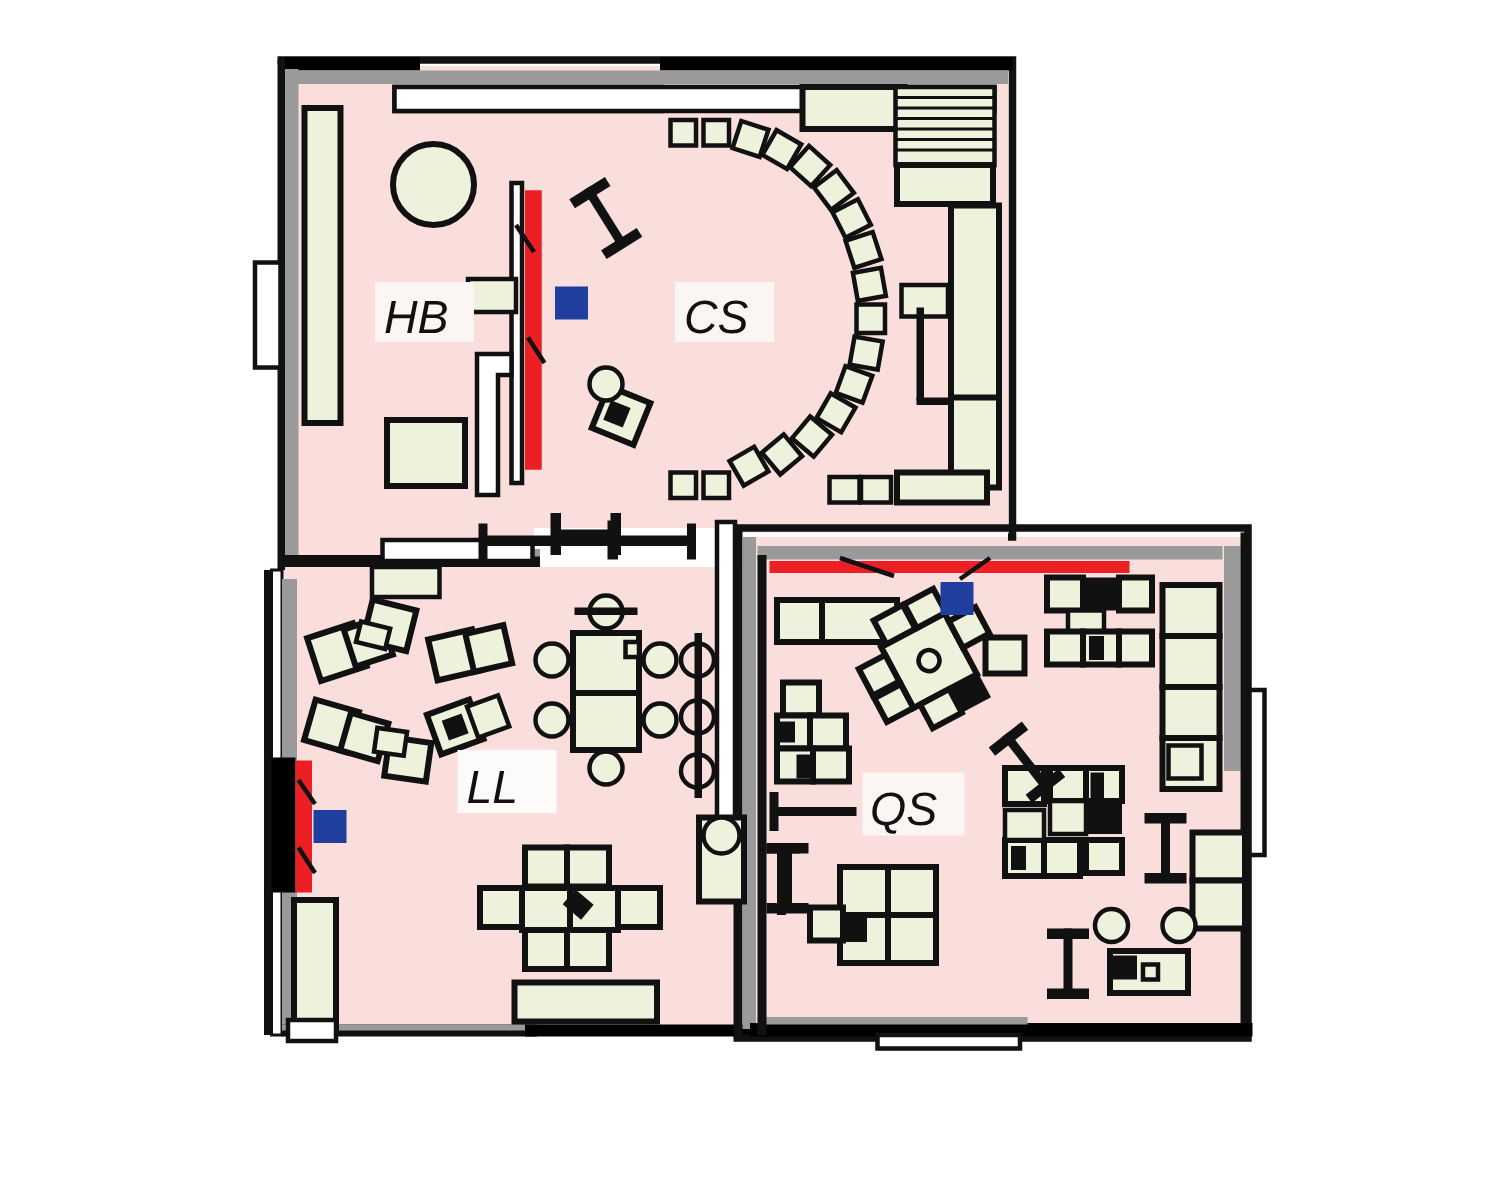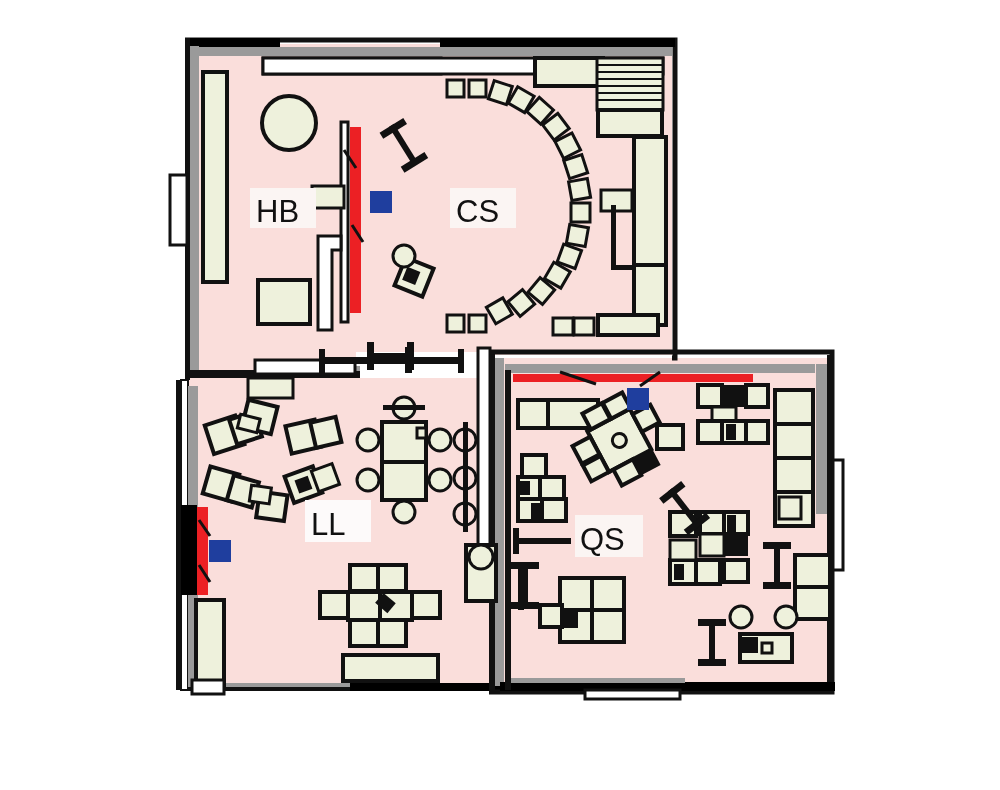--- a/index.html
+++ b/index.html
@@ -1,18 +1,18 @@
 <!DOCTYPE html>
 <html><head>
 <meta charset="utf-8">
 <style>
   html,body{margin:0;padding:0;background:#ffffff;}
   body{width:1000px;height:790px;overflow:hidden;
        font-family:"Liberation Sans",sans-serif;}
-  #plan{position:relative;width:820px;height:790px;background:#737373;}
+  #plan{position:relative;width:820px;height:790px;background:#737373;font-style:italic;}
   svg{display:block;}
   .roomlabel{font-family:"Liberation Sans",sans-serif;font-size:31px;
              font-weight:400;fill:#111111;}
 </style>
 </head>
 <body>
 
 <div id="plan">
 <svg width="1000" height="790" viewBox="0 0 1000 790">
 

